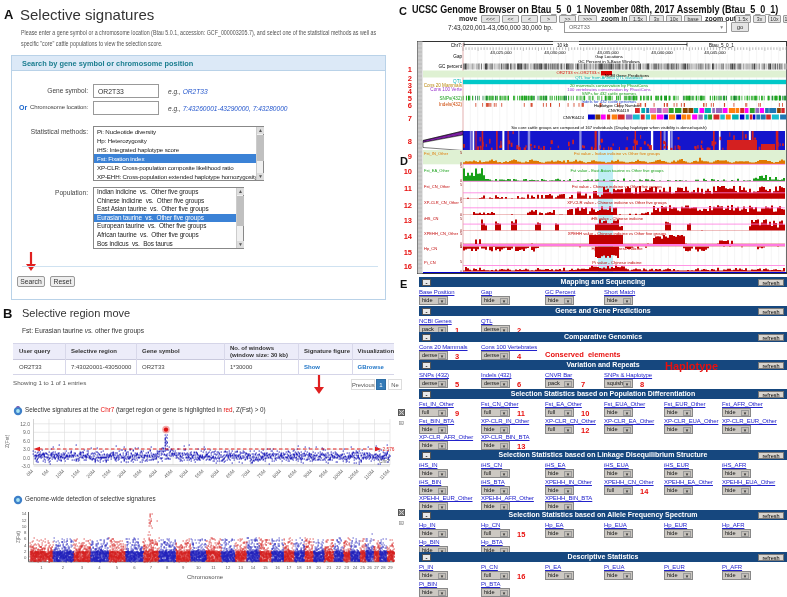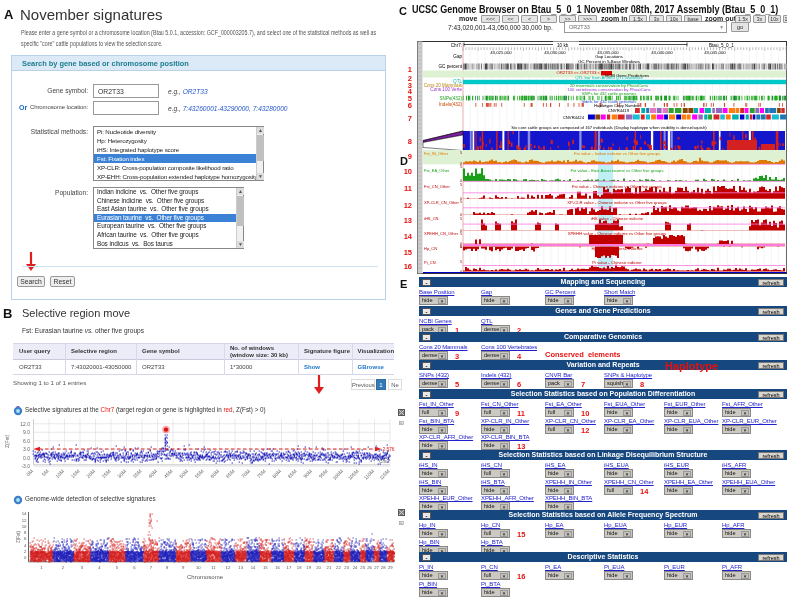--- a/index.html
+++ b/index.html
@@ -7,26 +7,26 @@
 .lnk{color:#2222cc;text-decoration:underline;font-size:6px;letter-spacing:-0.1px;white-space:nowrap}
 .sel{position:absolute;height:9px;width:29px;background:#ccc8c2;border:1px solid #888;font-size:5.6px;color:#111;line-height:7.5px;padding-left:2px;white-space:nowrap}
 .sel i{position:absolute;right:1px;top:1px;width:8px;height:6px;background:#c4c0ba;border:1px solid #999;font-style:normal;font-size:5px;line-height:5px;text-align:center;color:#333}
 .bar{position:absolute;left:419px;width:368px;height:10px;background:#16477e;color:#fff;font-weight:bold;font-size:7px;text-align:center;line-height:10px}
 .bar b{position:absolute;left:3px;top:1.5px;width:9px;height:7px;background:#e8e8e8;border:1px solid #555;color:#000;font-size:6px;line-height:6px;text-align:center;font-weight:bold}
 .bar u{position:absolute;right:3px;top:1.5px;width:26px;height:7px;background:#d8d4ce;border:1px solid #777;color:#000;font-size:5.5px;line-height:6px;text-align:center;text-decoration:none;font-weight:normal}
 .rn{position:absolute;color:#e8100e;font-weight:bold;font-size:7.5px}
 </style></head><body>
 
 <div class="ab" style="left:4px;top:7px;font-size:13px;font-weight:bold;color:#111">A</div>
-<div class="ab" style="left:20px;top:6px;font-size:15px;color:#333">November signatures</div>
+<div class="ab" style="left:20px;top:6px;font-size:15px;color:#333">Selective signatures</div>
 <div class="ab" style="left:21px;top:29px;font-size:7px;color:#555;white-space:nowrap;transform:scaleX(0.76);transform-origin:0 0">Please enter a gene symbol or a chromosome location (Btau 5.0.1, accession: GCF_000003205.7), and select one of the statistical methods as well as</div>
 <div class="ab" style="left:21px;top:40px;font-size:7px;color:#555;white-space:nowrap;transform:scaleX(0.76);transform-origin:0 0">specific "core" cattle populations to view the selection score.</div>
 <div class="ab" style="left:11px;top:55px;width:375px;height:245px;border:1px solid #b9d2e8;background:#fff"></div>
 <div class="ab" style="left:12px;top:56px;width:373px;height:15px;background:#dce9f7;border-bottom:1px solid #b9d2e8"></div>
-<div class="ab" style="left:22px;top:59px;font-size:7.4px;font-weight:bold;color:#1b7d8f">Search by gene based or chromosome position</div>
+<div class="ab" style="left:22px;top:59px;font-size:7.4px;font-weight:bold;color:#1b7d8f">Search by gene symbol or chromosome position</div>
 <div class="ab" style="left:0px;top:87px;width:88px;text-align:right;font-size:6.6px;color:#444">Gene symbol:</div>
 <div class="ab" style="left:93px;top:84px;width:66px;height:14px;border:1px solid #999;background:#fff;font-size:6.8px;color:#333;line-height:13px;padding-left:4px">OR2T33</div>
 <div class="ab" style="left:168px;top:88px;font-size:6.6px;font-style:italic;color:#444">e.g., <span style="color:#2255cc">OR2T33</span></div>
 <div class="ab" style="left:19px;top:104px;font-size:7px;font-weight:bold;color:#1a66cc">Or</div>
 <div class="ab" style="left:0px;top:104px;width:88px;text-align:right;font-size:6px;color:#444;letter-spacing:-0.1px">Chromosome location:</div>
 <div class="ab" style="left:93px;top:101px;width:66px;height:14px;border:1px solid #999;background:#fff"></div>
 <div class="ab" style="left:168px;top:105px;font-size:6.6px;font-style:italic;color:#444">e.g., <span style="color:#2255cc">7:43260001-43290000, 7:43280000</span></div>
 <div class="ab" style="left:0px;top:128px;width:88px;text-align:right;font-size:6.6px;color:#444">Statistical methods:</div>
 <div class="ab" style="left:93px;top:126px;width:171px;height:55px;border:1px solid #888;background:#fff">
 <div style="height:9px;font-size:6.2px;letter-spacing:-0.15px;line-height:9px;padding-left:3px;white-space:nowrap;overflow:hidden;color:#222">Pi: Nucleotide diversity</div>

